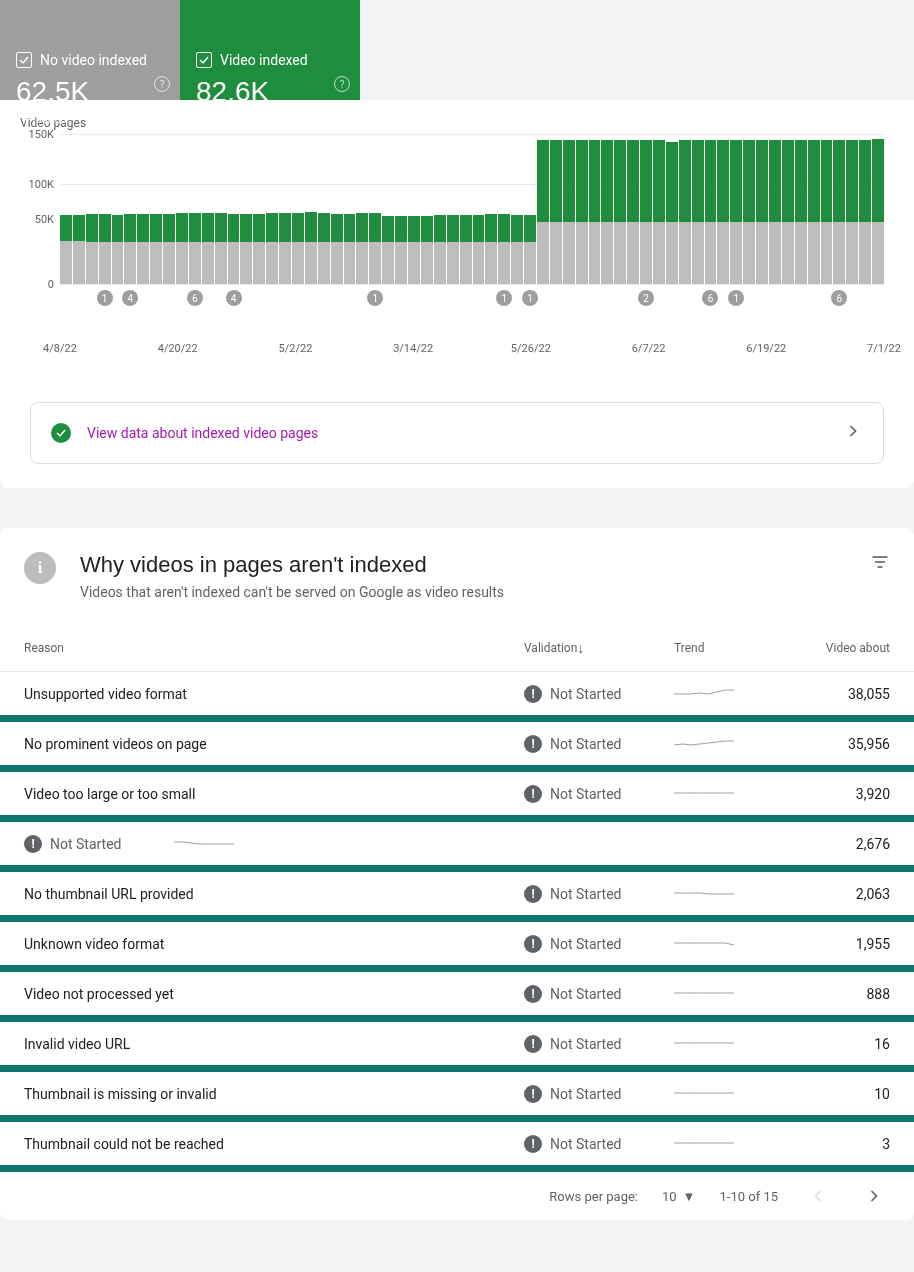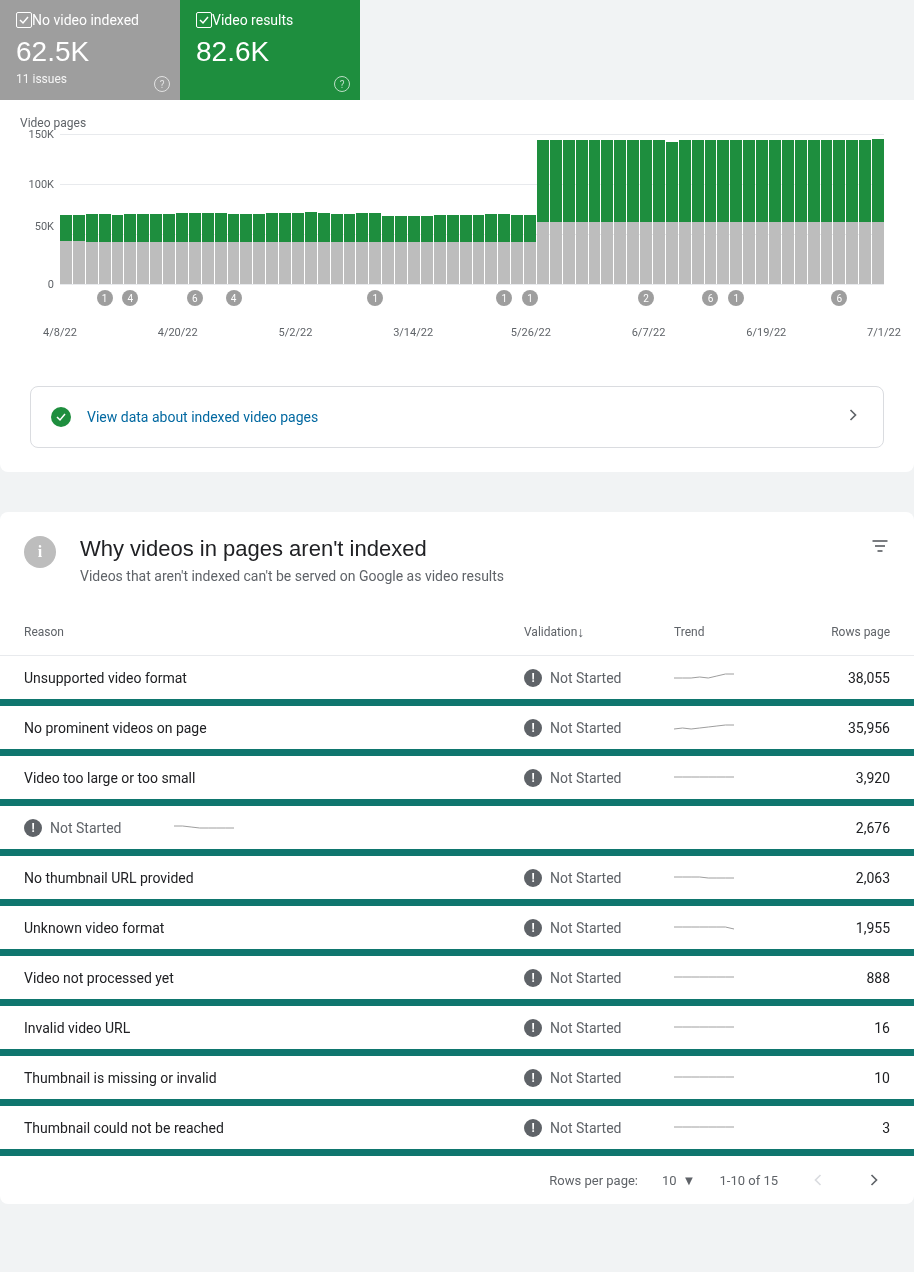--- a/index.html
+++ b/index.html
@@ -7,49 +7,49 @@
 
 .container { width: 914px; }
 
 
 .cards-row { display: flex; }
 .card {
   width: 180px; height: 100px; padding: 12px 16px; position: relative; color: #fff;
 }
 .card-gray { background: #9e9e9e; }
 .card-green { background: #1e8e3e; }
-.card-top { display: flex; align-items: center; font-size: 14px; }
+.card-top { display: flex; align-items: center; gap: 8px; font-size: 14px; margin-top: 40px; }
 .card-value { font-size: 28px; font-family: 'Google Sans', sans-serif; margin-top: 8px; }
 .card-sub { font-size: 12px; margin-top: 4px; opacity: 0.9; }
 .card-help { position: absolute; bottom: 8px; right: 10px; opacity: 0.7; }
 .checkbox-icon { width: 16px; height: 16px; border: 1.5px solid #fff; border-radius: 2px; display: flex; align-items: center; justify-content: center; }
 .checkbox-icon svg { width: 12px; height: 12px; }
 .help-circle { width: 16px; height: 16px; border: 1.5px solid #fff; border-radius: 50%; display: flex; align-items: center; justify-content: center; font-size: 10px; }
 
 
 .chart-panel { background: #fff; border-radius: 0 0 8px 8px; padding: 16px 20px 24px 20px; }
 .chart-ylabel { font-size: 12px; color: #5f6368; margin-left: 0px; margin-bottom: 4px; }
 .chart-area { position: relative; height: 180px; margin-left: 40px; margin-right: 10px; }
 .y-axis { position: absolute; left: -40px; top: 0; height: 150px; width: 40px; }
 .y-tick { position: absolute; right: 6px; font-size: 11px; color: #5f6368; transform: translateY(-50%); }
 .gridline { position: absolute; left: 0; right: 0; height: 1px; background: #e8eaed; }
 .bars { position: absolute; left: 0; right: 0; bottom: 30px; height: 150px; display: flex; align-items: flex-end; gap: 1px; }
 .bar-col { flex: 1; height: 100%; display: flex; flex-direction: column; justify-content: flex-end; position: relative; }
 .bar-seg { width: 100%; }
 .seg-green { background: #1e8e3e; }
 .seg-gray { background: #bdbdbd; }
 .marker { position: absolute; bottom: -22px; left: 50%; transform: translateX(-50%); width: 16px; height: 16px; border-radius: 50%; background: #9e9e9e; color: #fff; font-size: 10px; display: flex; align-items: center; justify-content: center; }
-.x-labels { position: relative; height: 30px; margin-top: 12px; }
+.x-labels { position: relative; height: 30px; margin-top: 28px; }
 .x-label { position: absolute; font-size: 11px; color: #5f6368; transform: translateX(-50%); }
 
 
 .callout { border: 1px solid #dadce0; border-radius: 8px; padding: 18px 20px; margin: 30px 10px 0 10px; display: flex; align-items: center; gap: 16px; cursor: pointer; }
 .callout-check { width: 20px; height: 20px; border-radius: 50%; background: #1e8e3e; display: flex; align-items: center; justify-content: center; }
 .callout-check svg { width: 12px; height: 12px; }
-.callout-text { flex: 1; font-size: 14px; color: #0369a1; }
+.callout-text { flex: 1; font-size: 14px; color: #a21caf; }
 .chevron { color: #5f6368; }
 
 
 .issues-panel { background: #fff; border-radius: 8px; margin-top: 40px; padding: 24px 0 0 0; }
 .issues-header { display: flex; align-items: flex-start; padding: 0 24px 24px 24px; }
 .info-icon { width: 32px; height: 32px; border-radius: 50%; background: #bdbdbd; color: #fff; display: flex; align-items: center; justify-content: center; margin-right: 24px; font-size: 16px; font-weight: bold; font-family: serif; }
 .issues-title { font-size: 22px; color: #202124; font-family: 'Google Sans', sans-serif; }
 .issues-sub { font-size: 14px; color: #5f6368; margin-top: 6px; }
 .filter-icon { margin-left: auto; color: #5f6368; cursor: pointer; }
 
@@ -97,35 +97,35 @@
           <span class="help-circle">?</span>
         </span>
     </div>
     <div class="card card-green">
       <div class="card-top">
         <span class="checkbox-icon">
           <svg viewBox="0 0 24 24" fill="none" stroke="#fff" stroke-width="3">
               <polyline points="4,12 10,18 20,6"></polyline>
             </svg>
         </span>
-        <span>Video results</span>
+        <span>Video indexed</span>
       </div>
       <div class="card-value">82.6K</div>
       <span class="card-help">
           <span class="help-circle">?</span>
         </span>
     </div>
   </div>
 
   <div class="chart-panel">
     <div class="chart-ylabel">Video pages</div>
     <div class="chart-area">
       <div class="y-axis" id="y-axis">
           <div class="y-tick" style="top: 150px;">0</div>
-          <div class="y-tick" style="top: 92px;">50K</div>
+          <div class="y-tick" style="top: 85px;">50K</div>
           <div class="y-tick" style="top: 50px;">100K</div>
           <div class="y-tick" style="top: 0px;">150K</div>
         </div>
       <div id="gridlines">
           <div class="gridline" style="top: 150px;"></div>
           <div class="gridline" style="top: 100px;"></div>
           <div class="gridline" style="top: 50px;"></div>
           <div class="gridline" style="top: 0px;"></div>
         </div>
       <div class="bars" id="bars">
@@ -440,21 +440,21 @@
       </span>
     </div>
 
     <div class="tbl-header">
       <div class="col-reason">Reason</div>
       <div class="col-validation">
         <span>Validation</span>
         <span class="sort-arrow">↓</span>
       </div>
       <div class="col-trend">Trend</div>
-      <div class="col-pages">Rows page</div>
+      <div class="col-pages">Video about</div>
     </div>
 
     <div id="tbl-body">
         <div class="tbl-row">
           <div class="row-reason">Unsupported video format</div>
           <div class="row-validation">
             <span class="excl-icon">!</span>
             <span>Not Started</span>
           </div>
           <div class="row-trend"><svg class="trend-svg" viewBox="0 0 60 20">

